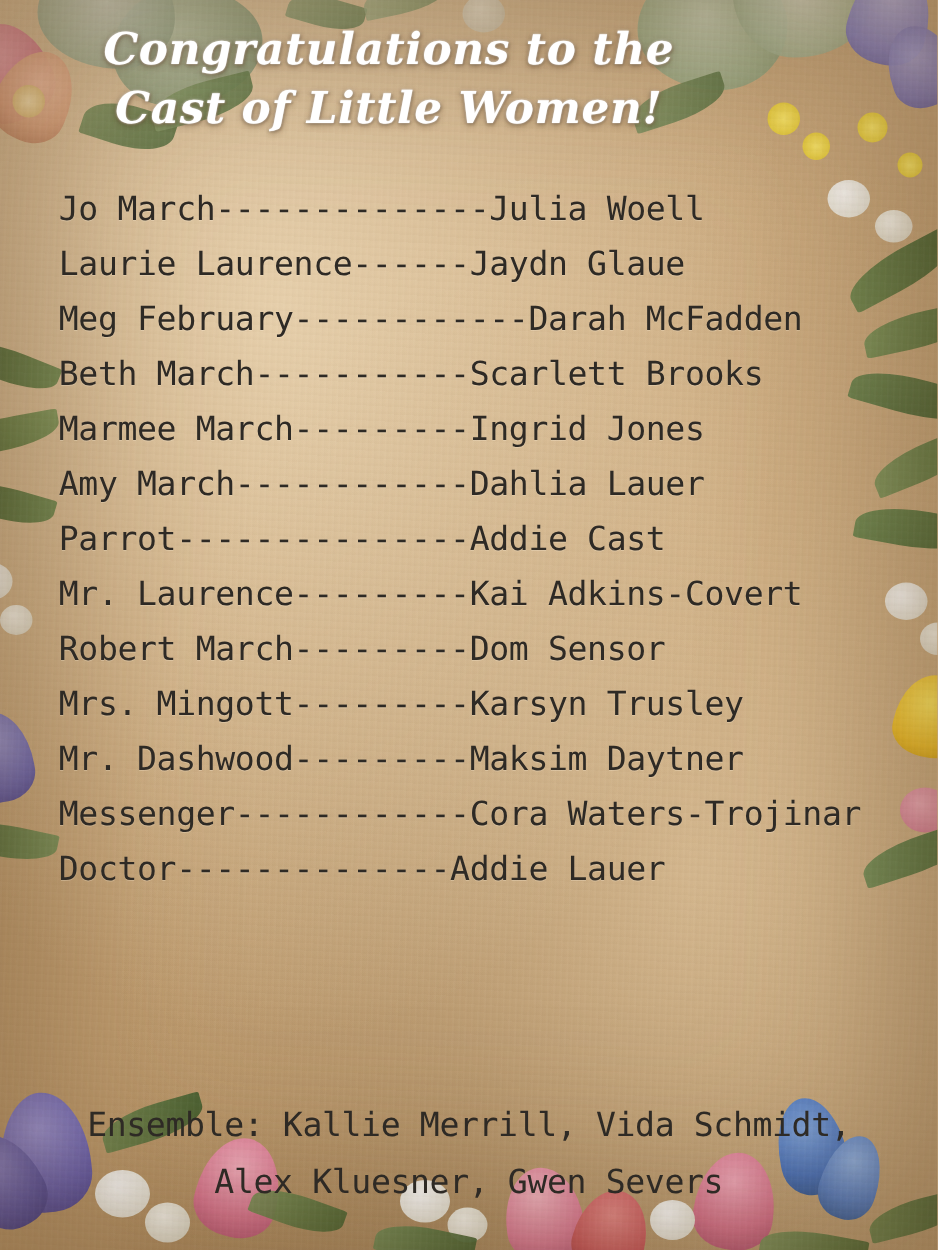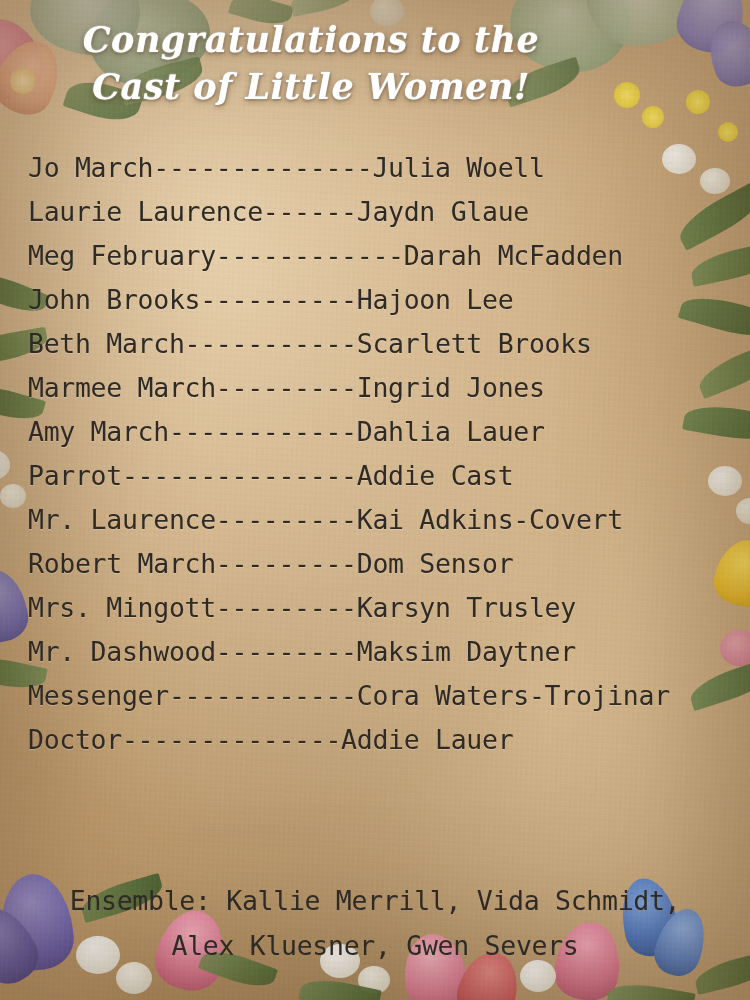--- a/index.html
+++ b/index.html
@@ -95,20 +95,21 @@
   }
   .cast-row {
     font-family: "DejaVu Sans Mono", monospace;
     font-size: 26.5px;
     line-height: 44px;
     color: #2e2a25;
     white-space: pre;
     padding-left: 28px;
     letter-spacing: -0.3px;
     text-shadow: 0 1px 0 rgba(255,245,225,0.25);
+    margin-left: 19px;
   }
 
   #ensemble {
     position: absolute;
     top: 878px;
     left: 0;
     width: 750px;
     z-index: 5;
     text-align: center;
     font-family: "DejaVu Sans Mono", monospace;
@@ -209,21 +210,20 @@
   <div id="vignette"></div>
 
   <div id="title-area">
     <div id="title">Congratulations to the Cast of Little Women!</div>
   </div>
 
   <div id="cast-list">
     <div class="cast-row">Jo March--------------Julia Woell</div>
     <div class="cast-row">Laurie Laurence------Jaydn Glaue</div>
     <div class="cast-row">Meg February------------Darah McFadden</div>
-    <div class="cast-row">John Brooks----------Hajoon Lee</div>
     <div class="cast-row">Beth March-----------Scarlett Brooks</div>
     <div class="cast-row">Marmee March---------Ingrid Jones</div>
     <div class="cast-row">Amy March------------Dahlia Lauer</div>
     <div class="cast-row">Parrot---------------Addie Cast</div>
     <div class="cast-row">Mr. Laurence---------Kai Adkins-Covert</div>
     <div class="cast-row">Robert March---------Dom Sensor</div>
     <div class="cast-row">Mrs. Mingott---------Karsyn Trusley</div>
     <div class="cast-row">Mr. Dashwood---------Maksim Daytner</div>
     <div class="cast-row">Messenger------------Cora Waters-Trojinar</div>
     <div class="cast-row">Doctor--------------Addie Lauer</div>

